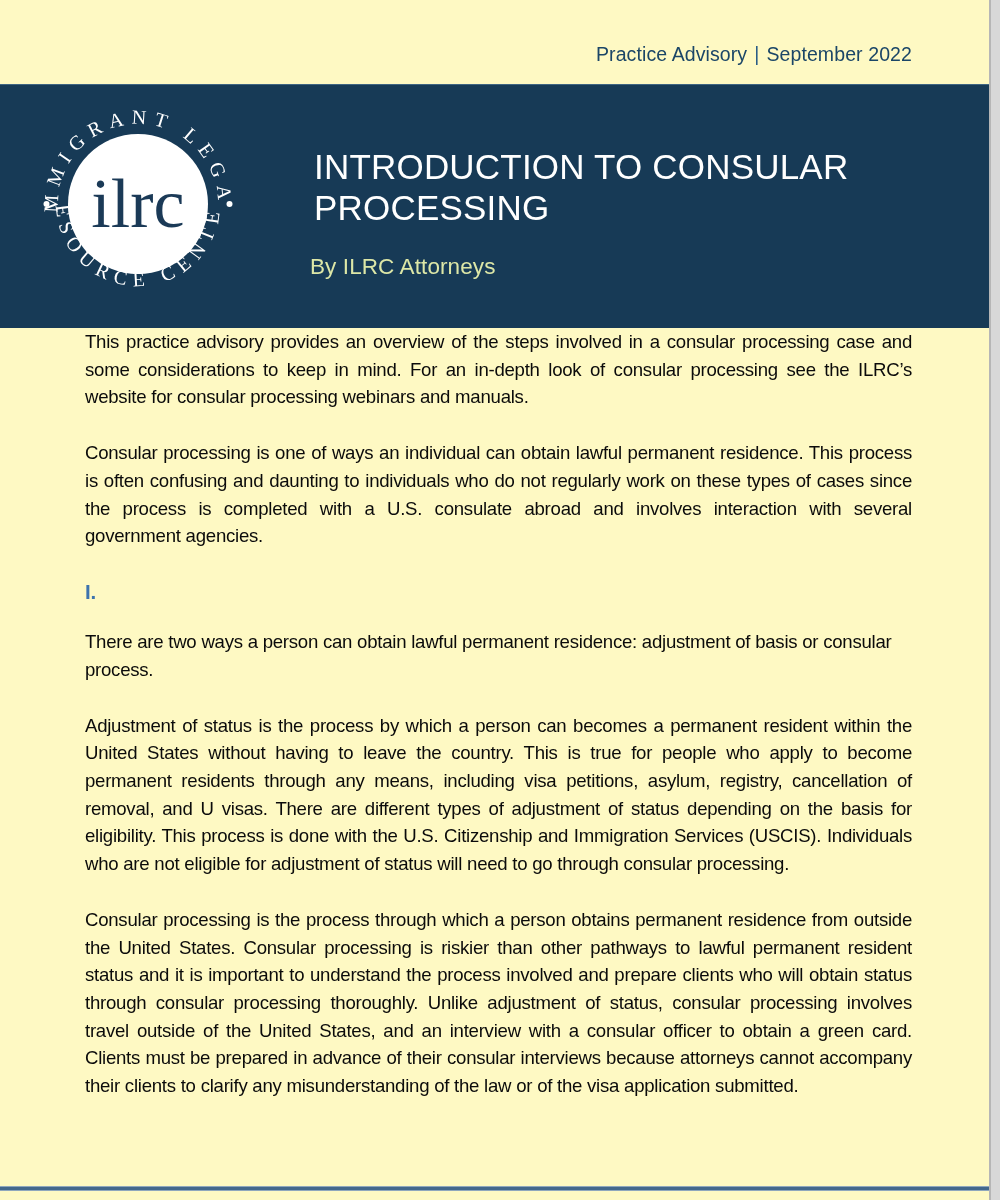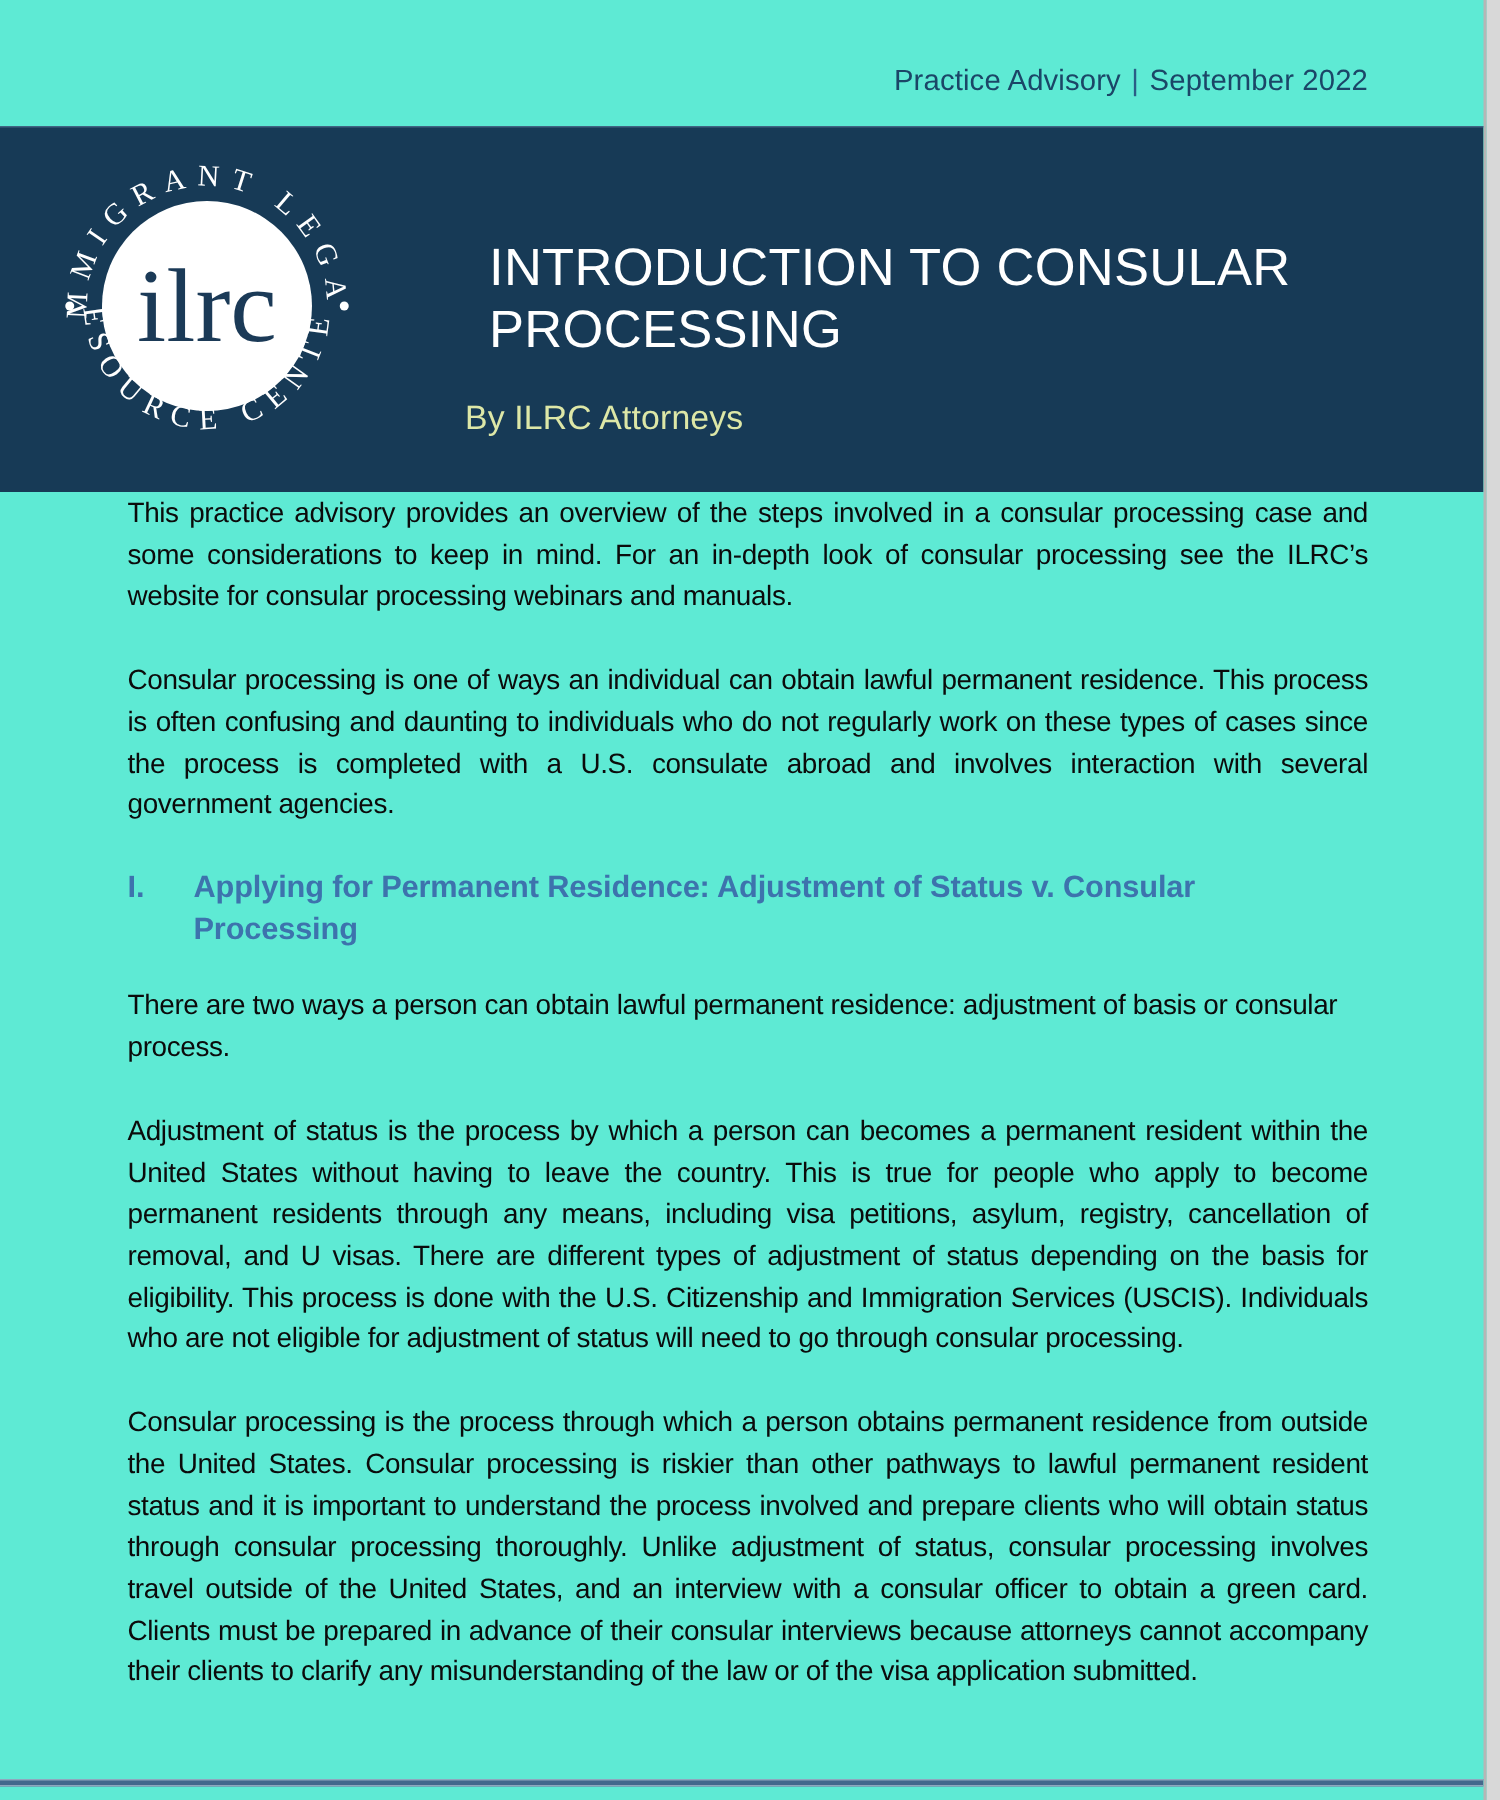--- a/index.html
+++ b/index.html
@@ -12,21 +12,21 @@
     height: 1200px;
     background: #d8d8d8;
     font-family: "Liberation Sans", sans-serif;
     overflow: hidden;
   }
 
   .page {
     position: relative;
     width: 991px;
     height: 1200px;
-    background: #5eead4;
+    background: #fef9c3;
     border-right: 2px solid #b6b6b6;
     box-sizing: border-box;
     overflow: hidden;
   }
 
   
   .page-header {
     height: 84px;
     box-sizing: border-box;
     display: flex;
@@ -68,21 +68,21 @@
   .title-block {
     margin-left: 310px;
     margin-top: 58px;
   }
   .doc-title {
     color: #ffffff;
     font-size: 35px;
     font-weight: normal;
     line-height: 1.16;
     letter-spacing: 0.2px;
-    margin: 16px;
+    margin: 4px;
     max-width: 620px;
   }
   .doc-byline {
     color: #dde7a7;
     font-size: 22.5px;
     margin: 26px 0 0 0;
     letter-spacing: 0.1px;
   }
 
   
@@ -170,21 +170,20 @@
   </div>
 
   <div class="body-area">
 
     <p class="para">This practice advisory provides an overview of the steps involved in a consular processing case and some considerations to keep in mind. For an in-depth look of consular processing see the ILRC’s website for consular processing webinars and manuals.</p>
 
     <p class="para first">Consular processing is one of ways an individual can obtain lawful permanent residence. This process is often confusing and daunting to individuals who do not regularly work on these types of cases since the process is completed with a U.S. consulate abroad and involves interaction with several government agencies.</p>
 
     <div class="section-heading">
       <span class="section-num">I.</span>
-      <span class="section-text">Applying for Permanent Residence: Adjustment of Status v. Consular Processing</span>
     </div>
 
     <p class="para ragged">There are two ways a person can obtain lawful permanent residence: adjustment of basis or consular process.</p>
 
     <p class="para">Adjustment of status is the process by which a person can becomes a permanent resident within the United States without having to leave the country. This is true for people who apply to become permanent residents through any means, including visa petitions, asylum, registry, cancellation of removal, and U visas. There are different types of adjustment of status depending on the basis for eligibility.  This process is done with the U.S. Citizenship and Immigration Services (USCIS). Individuals who are not eligible for adjustment of status will need to go through consular processing.</p>
 
     <p class="para">Consular processing is the process through which a person obtains permanent residence from outside the United States.  Consular processing is riskier than other pathways to lawful permanent resident status and it is important to understand the process involved and prepare clients who will obtain status through consular processing thoroughly. Unlike adjustment of status, consular processing involves travel outside of the United States, and an interview with a consular officer to obtain a green card. Clients must be prepared in advance of their consular interviews because attorneys cannot accompany their clients to clarify any misunderstanding of the law or of the visa application submitted.</p>
 
   </div>
 

